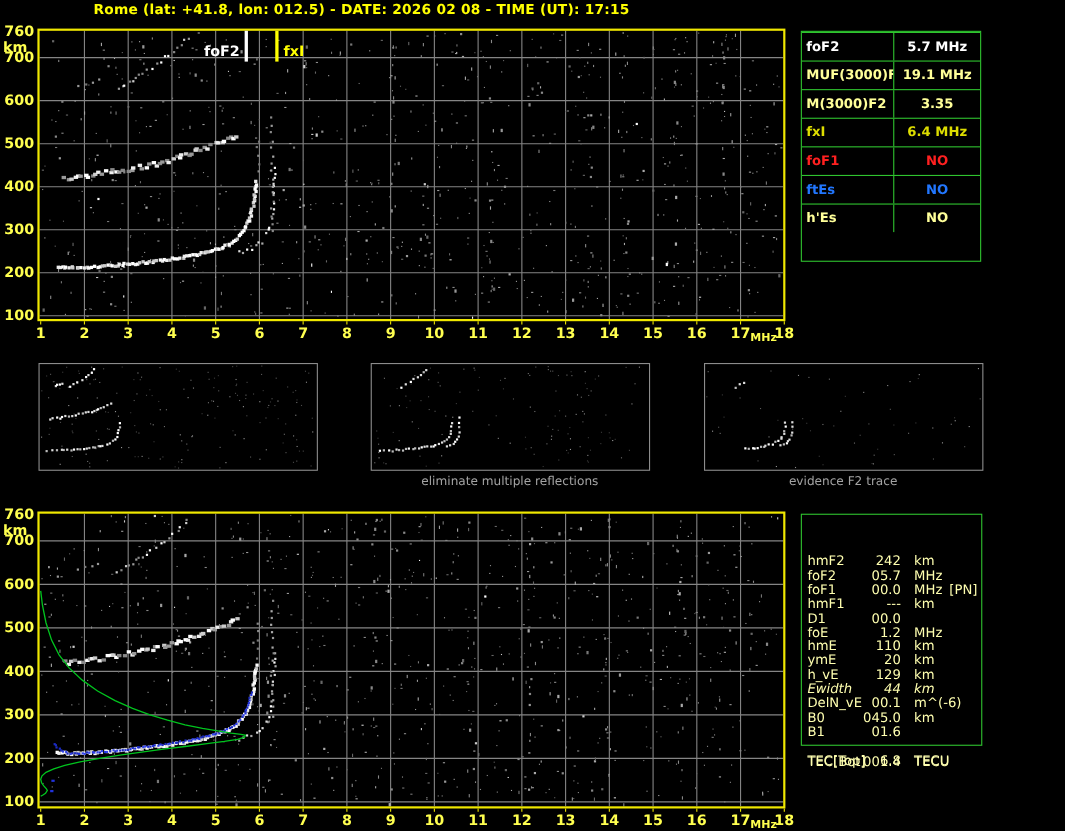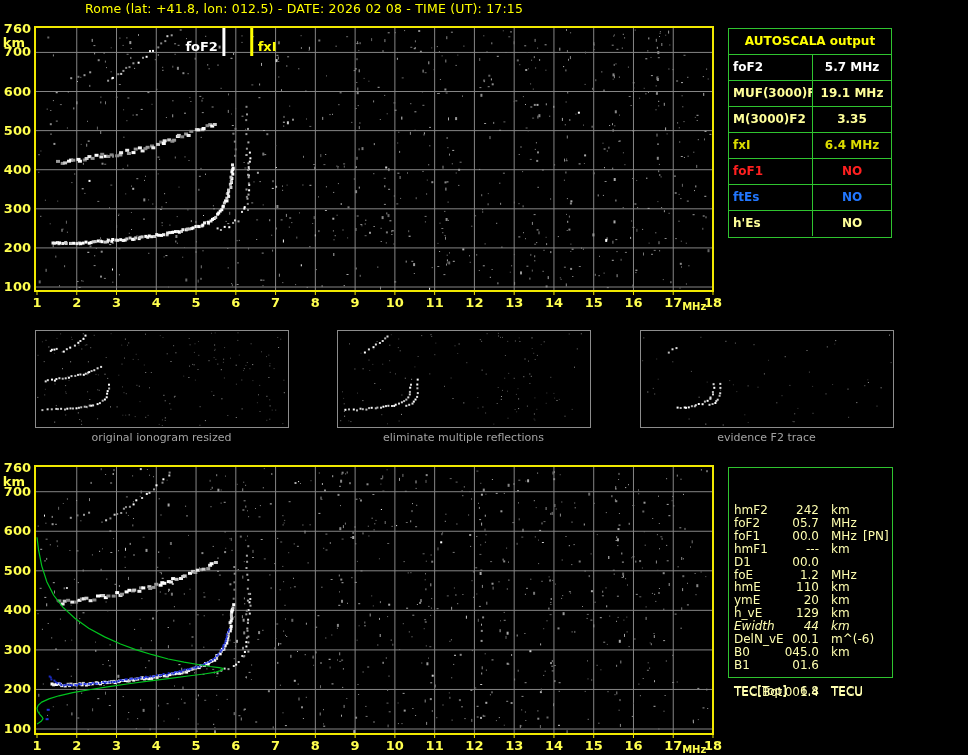--- a/index.html
+++ b/index.html
@@ -4,21 +4,21 @@
 <style>
   :root{
     --yellow:#ffff00; --axis:#ffff4f; --frame:#f0e800; --grid:#858585;
     --green:#2fc42f; --khaki:#ffffb0; --red:#ff2020; --blue:#2277ff;
     --white:#ffffff; --paleyellow:#ffff99; --satyellow:#dddd00; --caption:#a3a3a3;
   }
   html,body{margin:0;padding:0;background:#000;}
   #stage{position:relative;width:968px;height:755px;background:#000;overflow:hidden;
          font-family:"DejaVu Sans","Liberation Sans",sans-serif;}
   #plot-svg{position:absolute;left:0;top:0;}
-  .title{position:absolute;left:85px;top:1px;color:var(--yellow);font-weight:normal;
+  .title{position:absolute;left:85px;top:1px;color:var(--yellow);font-weight:bold;
          font-size:12.5px;white-space:nowrap;letter-spacing:.2px;}
   
   .autoscala{position:absolute;left:728px;top:28px;width:164px;height:210px;
              border:1px solid var(--green);box-sizing:border-box;
              font-weight:bold;font-size:12px;background:#000;}
   .as-header{height:25px;line-height:25px;text-align:center;color:var(--yellow);}
   .as-row{display:flex;height:25px;line-height:25px;border-top:1px solid var(--green);}
   .as-label{width:84px;padding-left:4px;border-right:1px solid var(--green);
             box-sizing:border-box;white-space:nowrap;overflow:hidden;}
   .as-value{flex:1;text-align:center;white-space:nowrap;}
@@ -2989,21 +2989,20 @@
         <rect x="719.3" y="382.9" width="2" height="2" fill="#ddd"></rect>
         <rect x="667.8" y="351.6" width="2" height="2" fill="#bbb"></rect>
         <rect x="671.5" y="348.3" width="2" height="2" fill="#ddd"></rect>
         <rect x="675.5" y="347.1" width="2" height="2" fill="#ddd"></rect>
       </g>
     </svg>
 
   <div class="title">Rome (lat: +41.8, lon: 012.5) - DATE: 2026 02 08 - TIME (UT): 17:15</div>
 
   <div class="autoscala">
-    <div class="as-header">AUTOSCALA output</div>
     <div id="as-rows">
         <div class="as-row">
           <span class="as-label" style="color: rgb(255, 255, 255);">foF2</span>
           <span class="as-value" style="color: rgb(255, 255, 255);">5.7 MHz</span>
         </div>
         <div class="as-row">
           <span class="as-label" style="color: rgb(255, 255, 153);">MUF(3000)F2</span>
           <span class="as-value" style="color: rgb(255, 255, 153);">19.1 MHz</span>
         </div>
         <div class="as-row">
@@ -3117,16 +3116,15 @@
         </div>
         <div class="aip-row" style="top: 216.6px;">
           <span class="aip-label">TEC[Top]</span>
           <span class="aip-value">6.8</span>
           <span class="aip-unit">TECU</span>
           <span class="aip-extra"></span>
         </div>
       </div>
   </div>
 
-  <div class="thumb-caption" style="left:35px">original ionogram resized</div>
   <div class="thumb-caption" style="left:337px">eliminate multiple reflections</div>
   <div class="thumb-caption" style="left:640px">evidence F2 trace</div>
 </div>
 
 </body></html>

